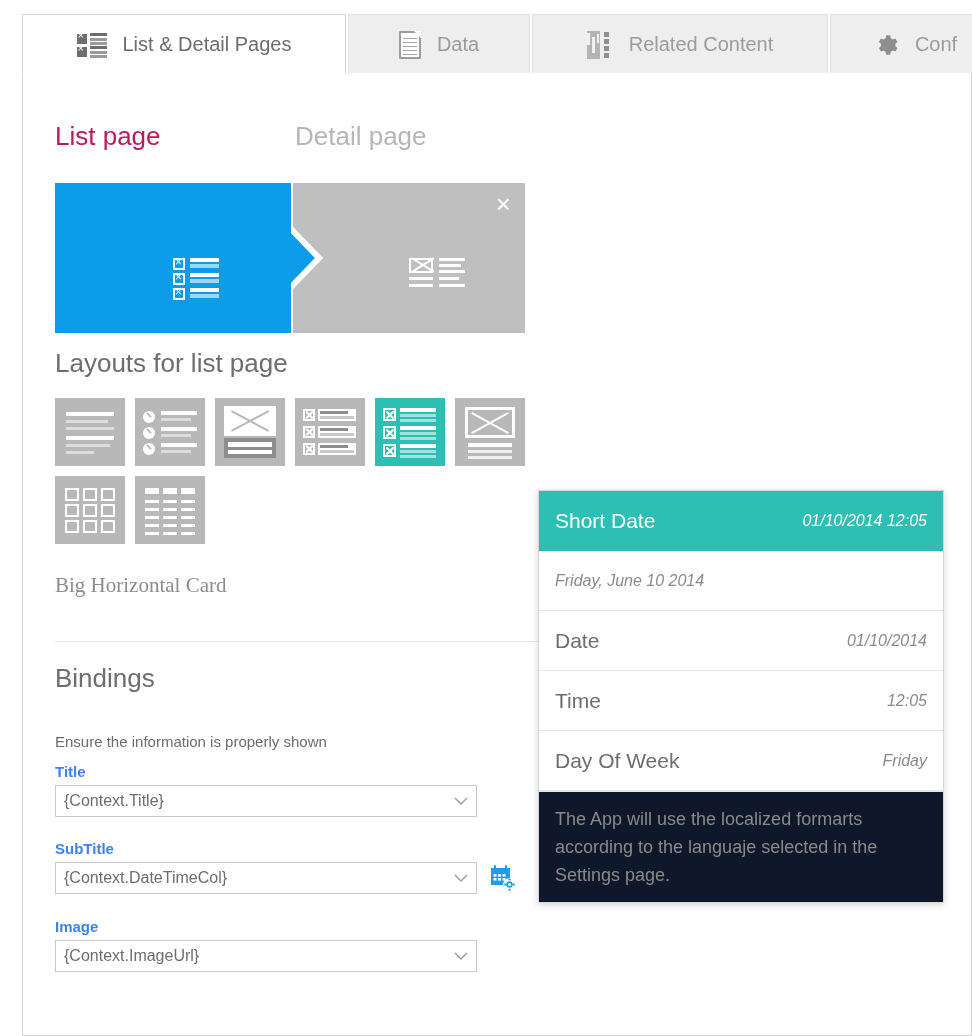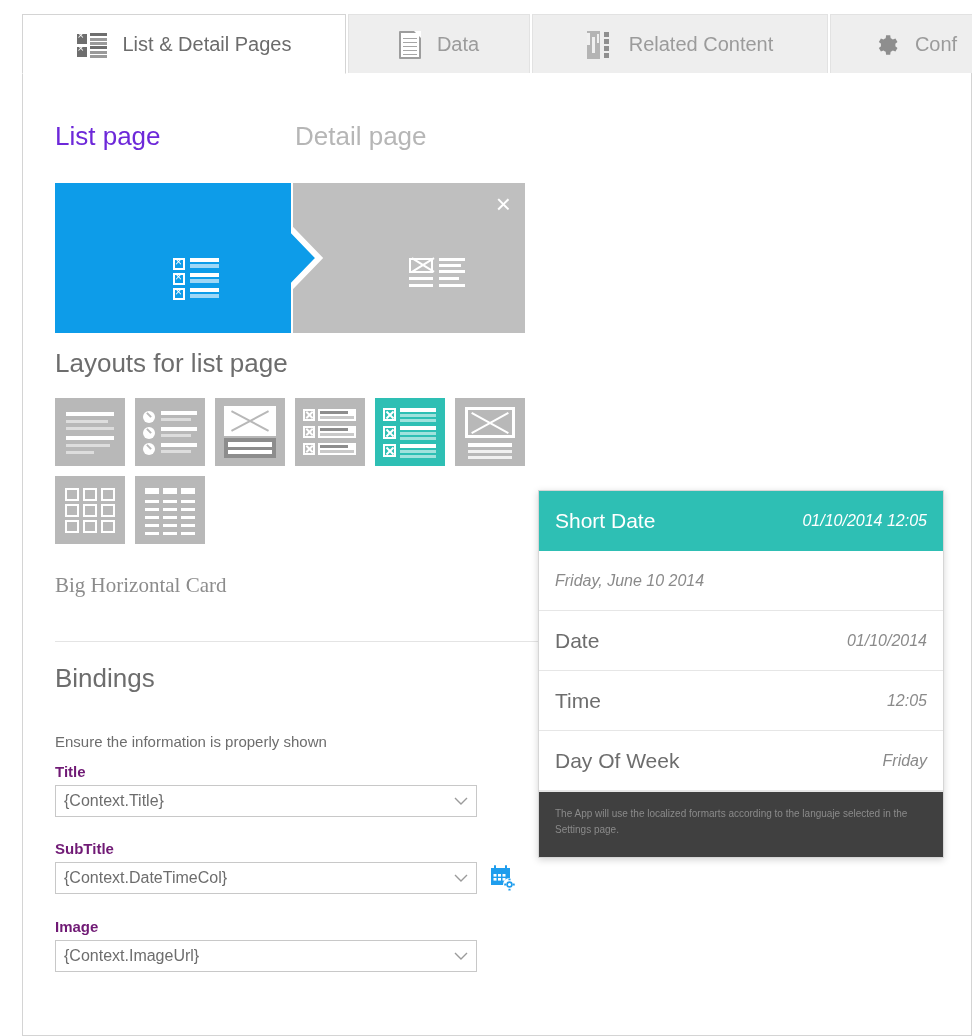--- a/index.html
+++ b/index.html
@@ -98,21 +98,21 @@
     border-top: none;
     overflow: hidden;
   }
 
   
   .hdr-listpage, .hdr-detailpage {
     position: absolute;
     font-size: 26px;
     font-weight: 400;
   }
-  .hdr-listpage { left: 32px; top: 48px; color: #6d28d9; }
+  .hdr-listpage { left: 32px; top: 48px; color: #be185d; }
   .hdr-detailpage { left: 272px; top: 48px; color: #b6b6b6; }
 
   
   .tile-list {
     position: absolute; left: 32px; top: 110px;
     width: 236px; height: 150px;
     background: #0d9ce9;
   }
   .tile-arrow {
     position: absolute; left: 268px; top: 110px;
@@ -203,21 +203,21 @@
   .hdr-bindings {
     position: absolute; left: 32px; top: 590px;
     font-size: 26px; color: #6d6d6d; font-weight: 400;
   }
   .bindings-sub {
     position: absolute; left: 32px; top: 660px;
     font-size: 15px; color: #6d6d6d;
   }
   .field-label {
     position: absolute; left: 32px;
-    font-size: 15px; color: #701a75; font-weight: 700;
+    font-size: 15px; color: #3b82f6; font-weight: 700;
   }
   .field-box {
     position: absolute; left: 32px;
     width: 422px; height: 32px;
     border: 1px solid #c8c8c8;
     background: #ffffff;
     display: flex; align-items: center;
     padding: 0 8px;
     cursor: pointer;
   }
@@ -267,24 +267,24 @@
     flex: 1;
     font-size: 21px; color: #6d6d6d;
   }
   .popup-row.sel .pr-name { color: #ffffff; }
   .pr-sample {
     font-size: 16px; color: #8a8a8a; font-style: italic;
     text-align: right; white-space: nowrap;
   }
   .popup-row.sel .pr-sample { color: #ffffff; }
   .popup-note {
-    background: #404040;
+    background: #0f172a;
     border-top: 1px solid #e6e6e6;
-    padding: 14px 16px 20px 16px;
-    font-size: 10px; color: #8a8a8a; line-height: 1.55;
+    padding: 14px 16px 12px 16px;
+    font-size: 18px; color: #8a8a8a; line-height: 1.55;
   }
 </style>
 </head>
 <body>
 
 <div id="root">
 
   <div class="tabstrip">
 
     <div class="tab active" style="left:22px; width:324px;">

